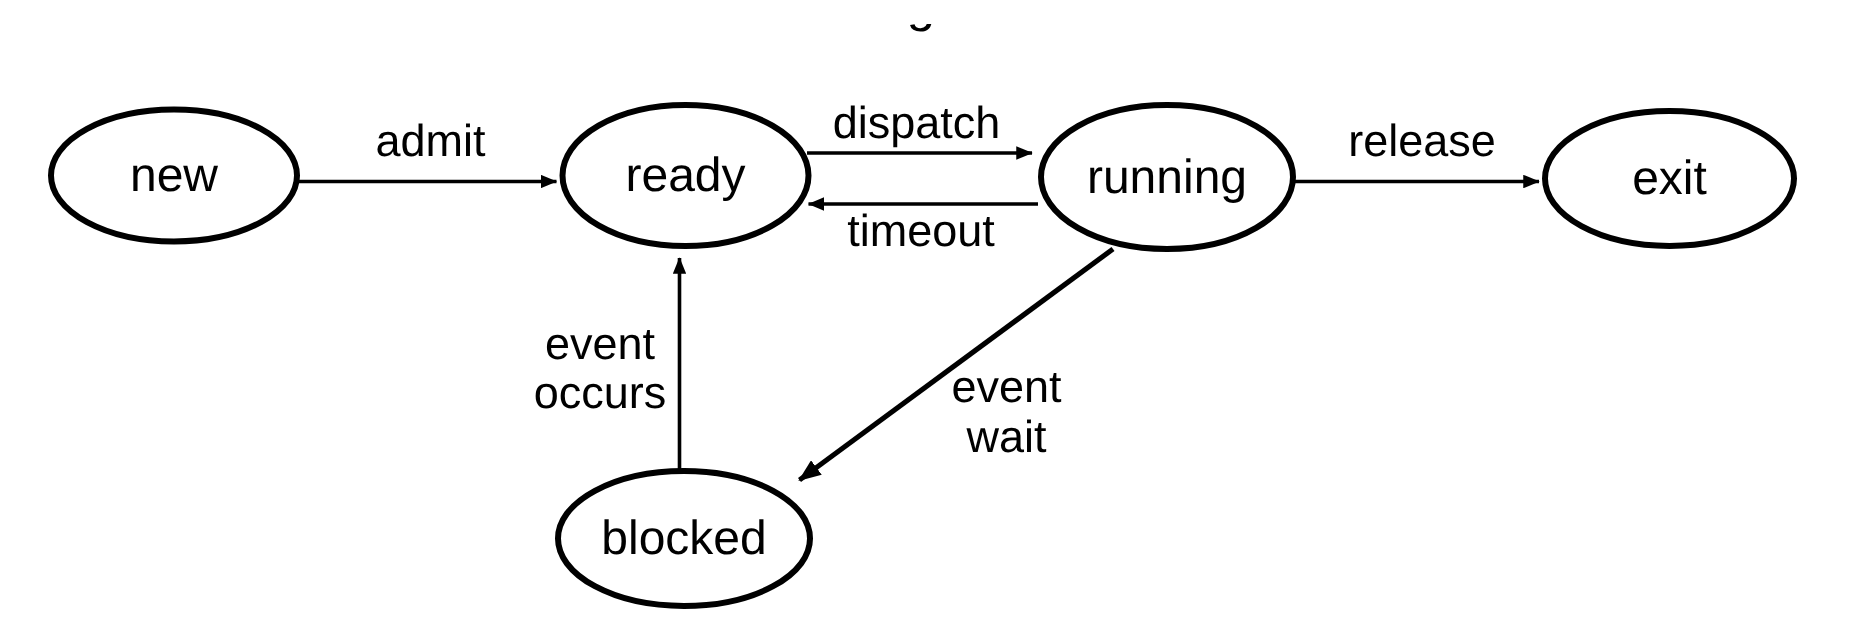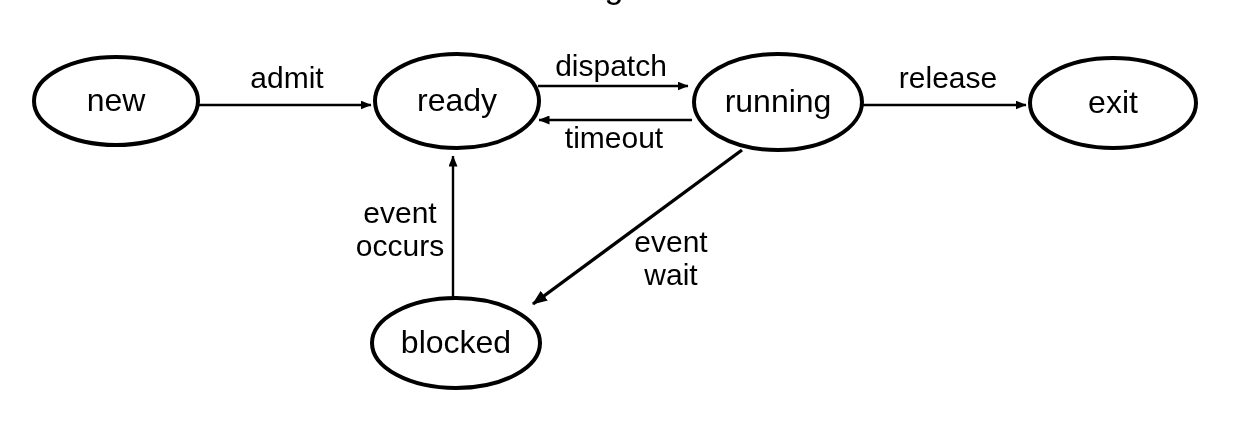--- a/index.html
+++ b/index.html
@@ -10,21 +10,21 @@
   body {
     width: 1234px;
     height: 424px;
     position: relative;
     overflow: hidden;
     font-family: "Liberation Sans", sans-serif;
   }
   #diagram-root {
     position: absolute;
     left: 0;
-    top: 0;
+    top: 16px;
     width: 1234px;
     height: 304px;
     border-radius: 18px;
   }
   svg#state-diagram {
     display: block;
     width: 1234px;
     height: 424px;
     background: #ffffff;
   }

